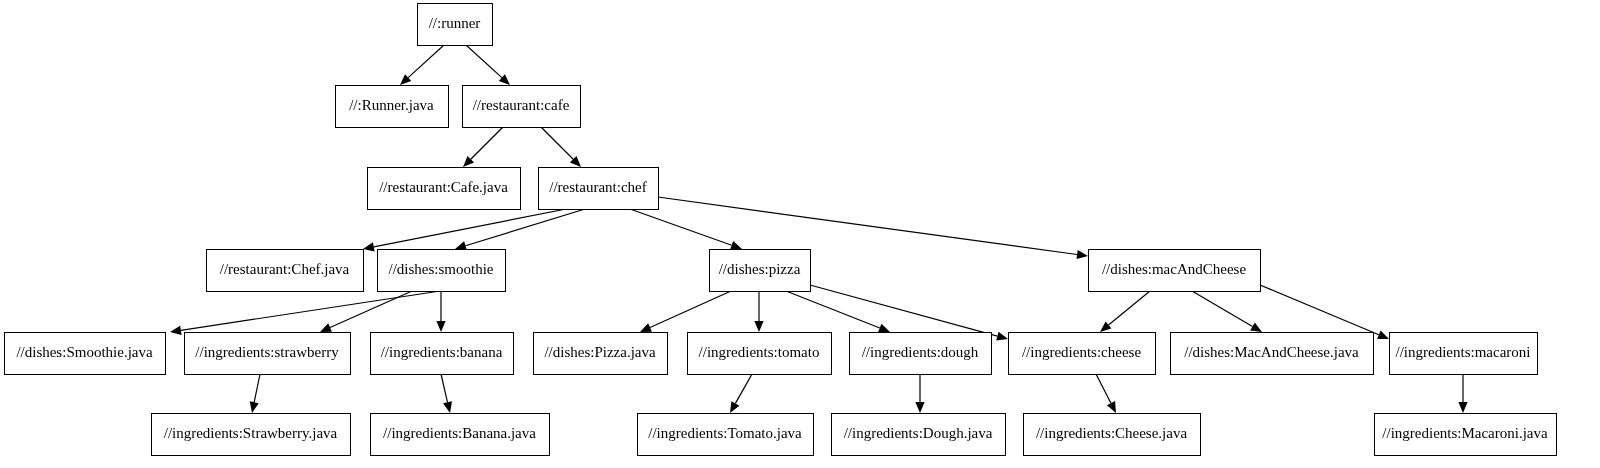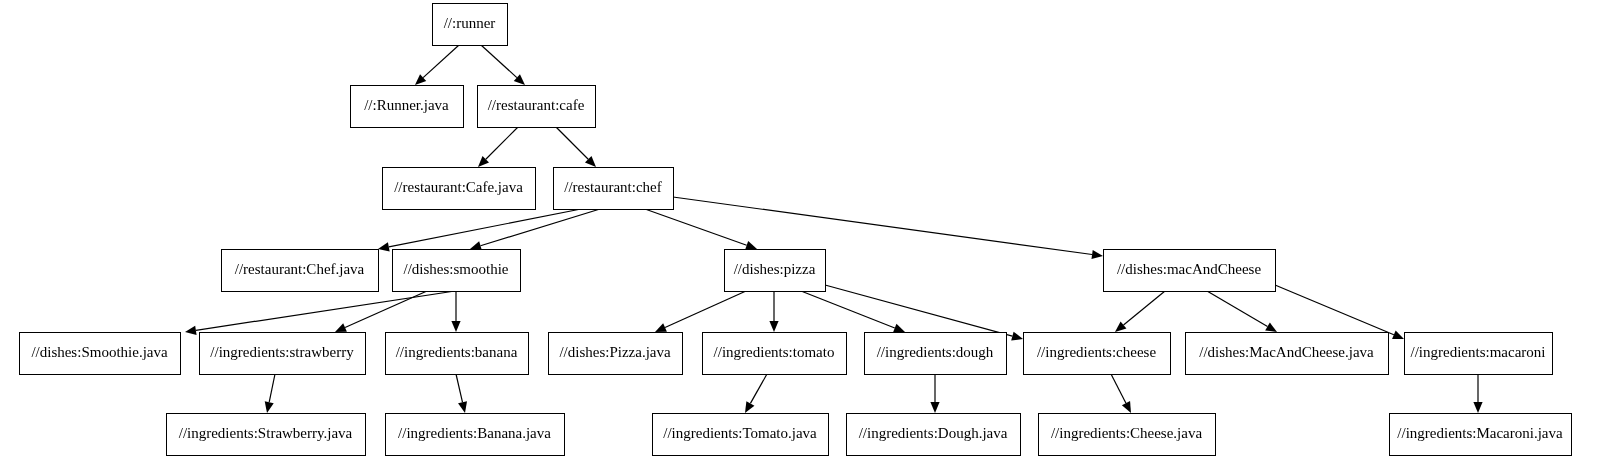--- a/index.html
+++ b/index.html
@@ -11,21 +11,20 @@
   body {
     width: 1600px;
     height: 468px;
     font-family: "Liberation Serif", "DejaVu Serif", serif;
     overflow: hidden;
   }
   #graph-root {
     position: relative;
     width: 1336px;
     height: 468px;
-    margin-left: 15px;
   }
   svg#graph-canvas {
     display: block;
     width: 1600px;
     height: 468px;
   }
   .node-box {
     fill: #ffffff;
     stroke: #000000;
     stroke-width: 1;

